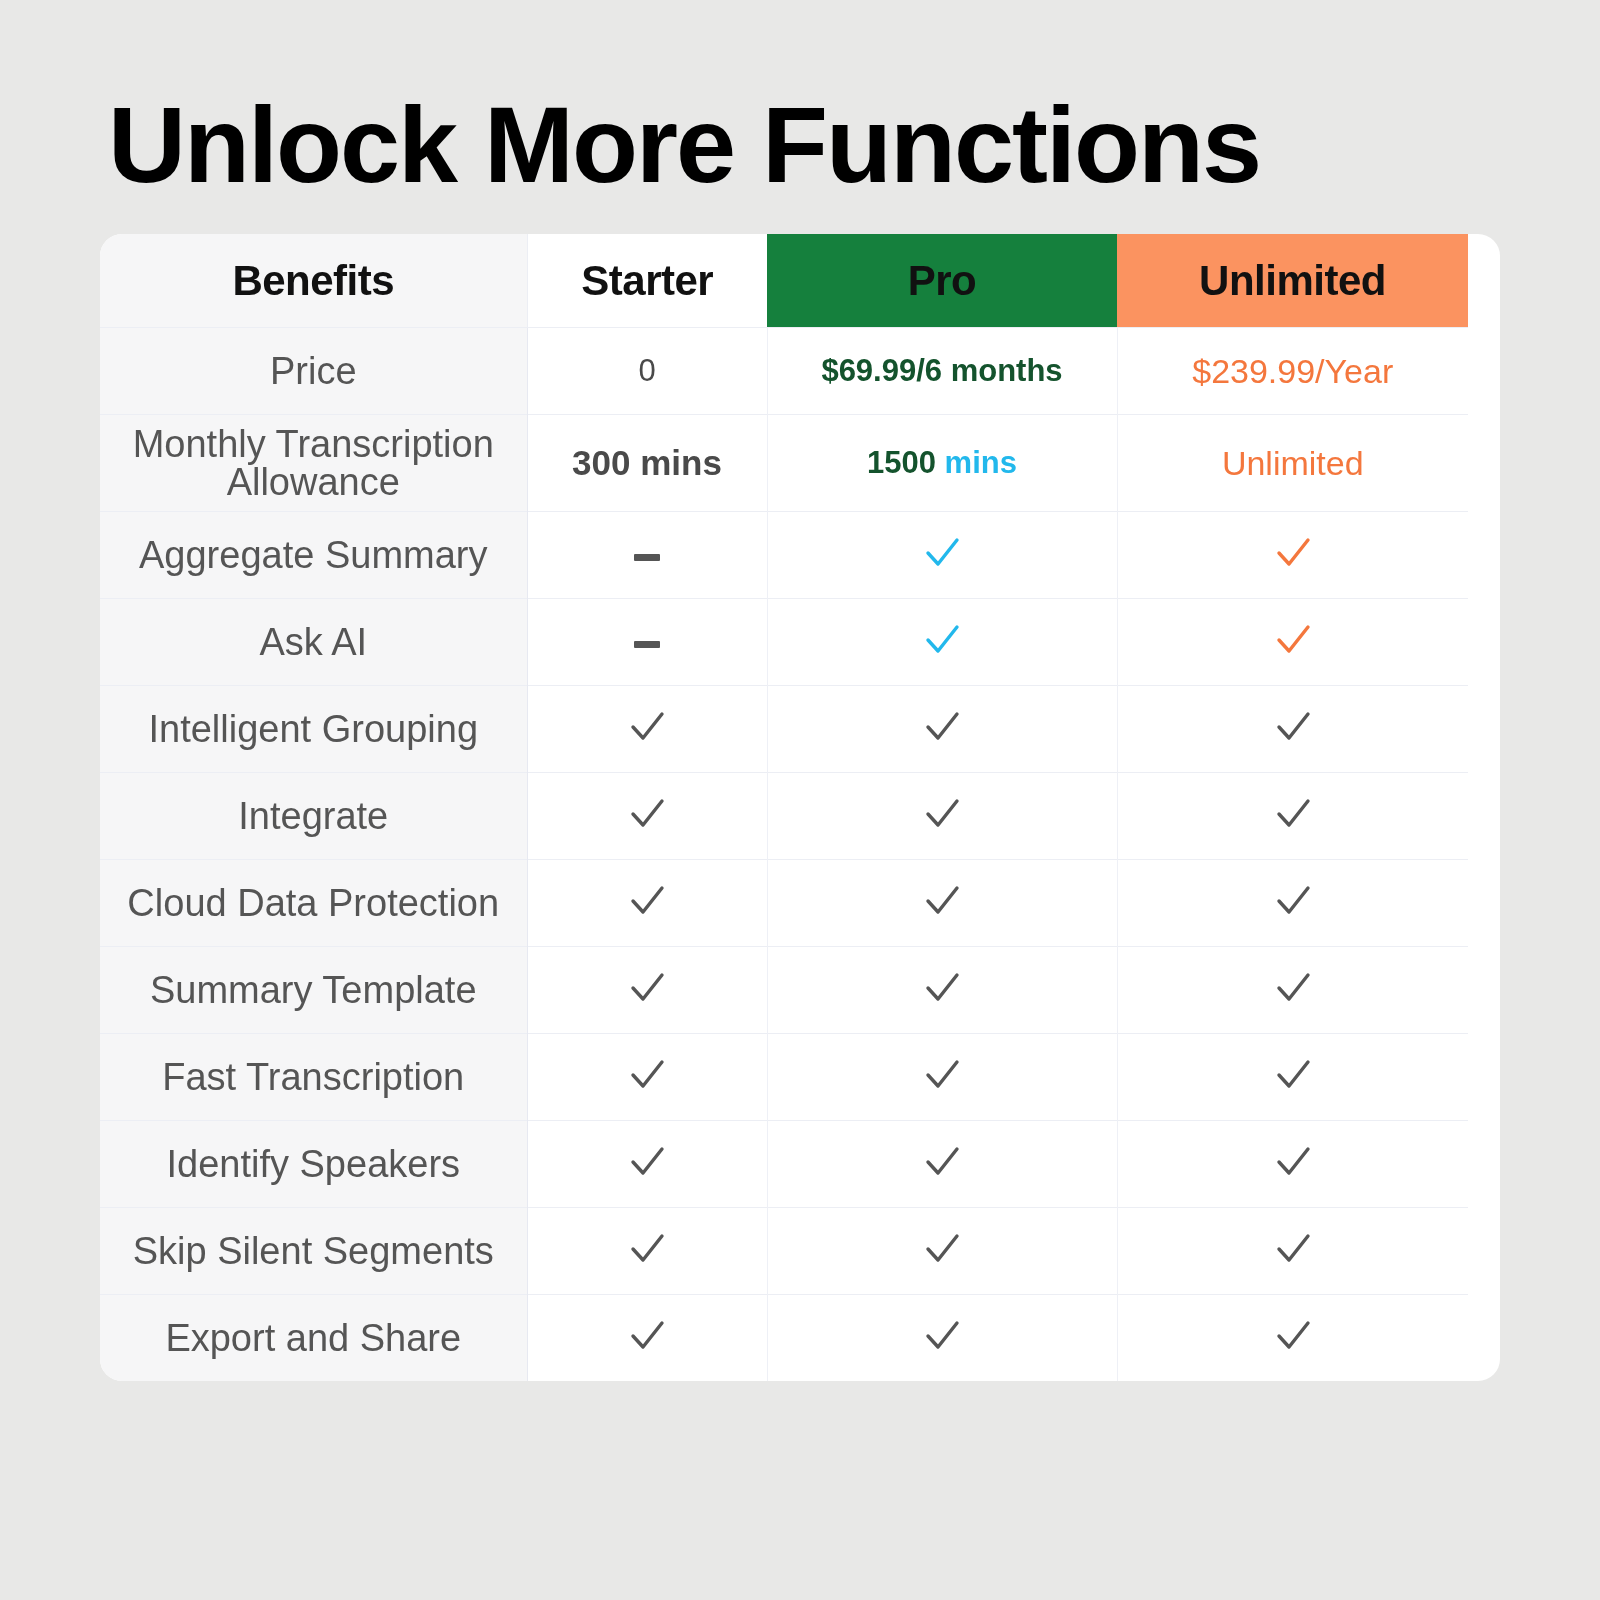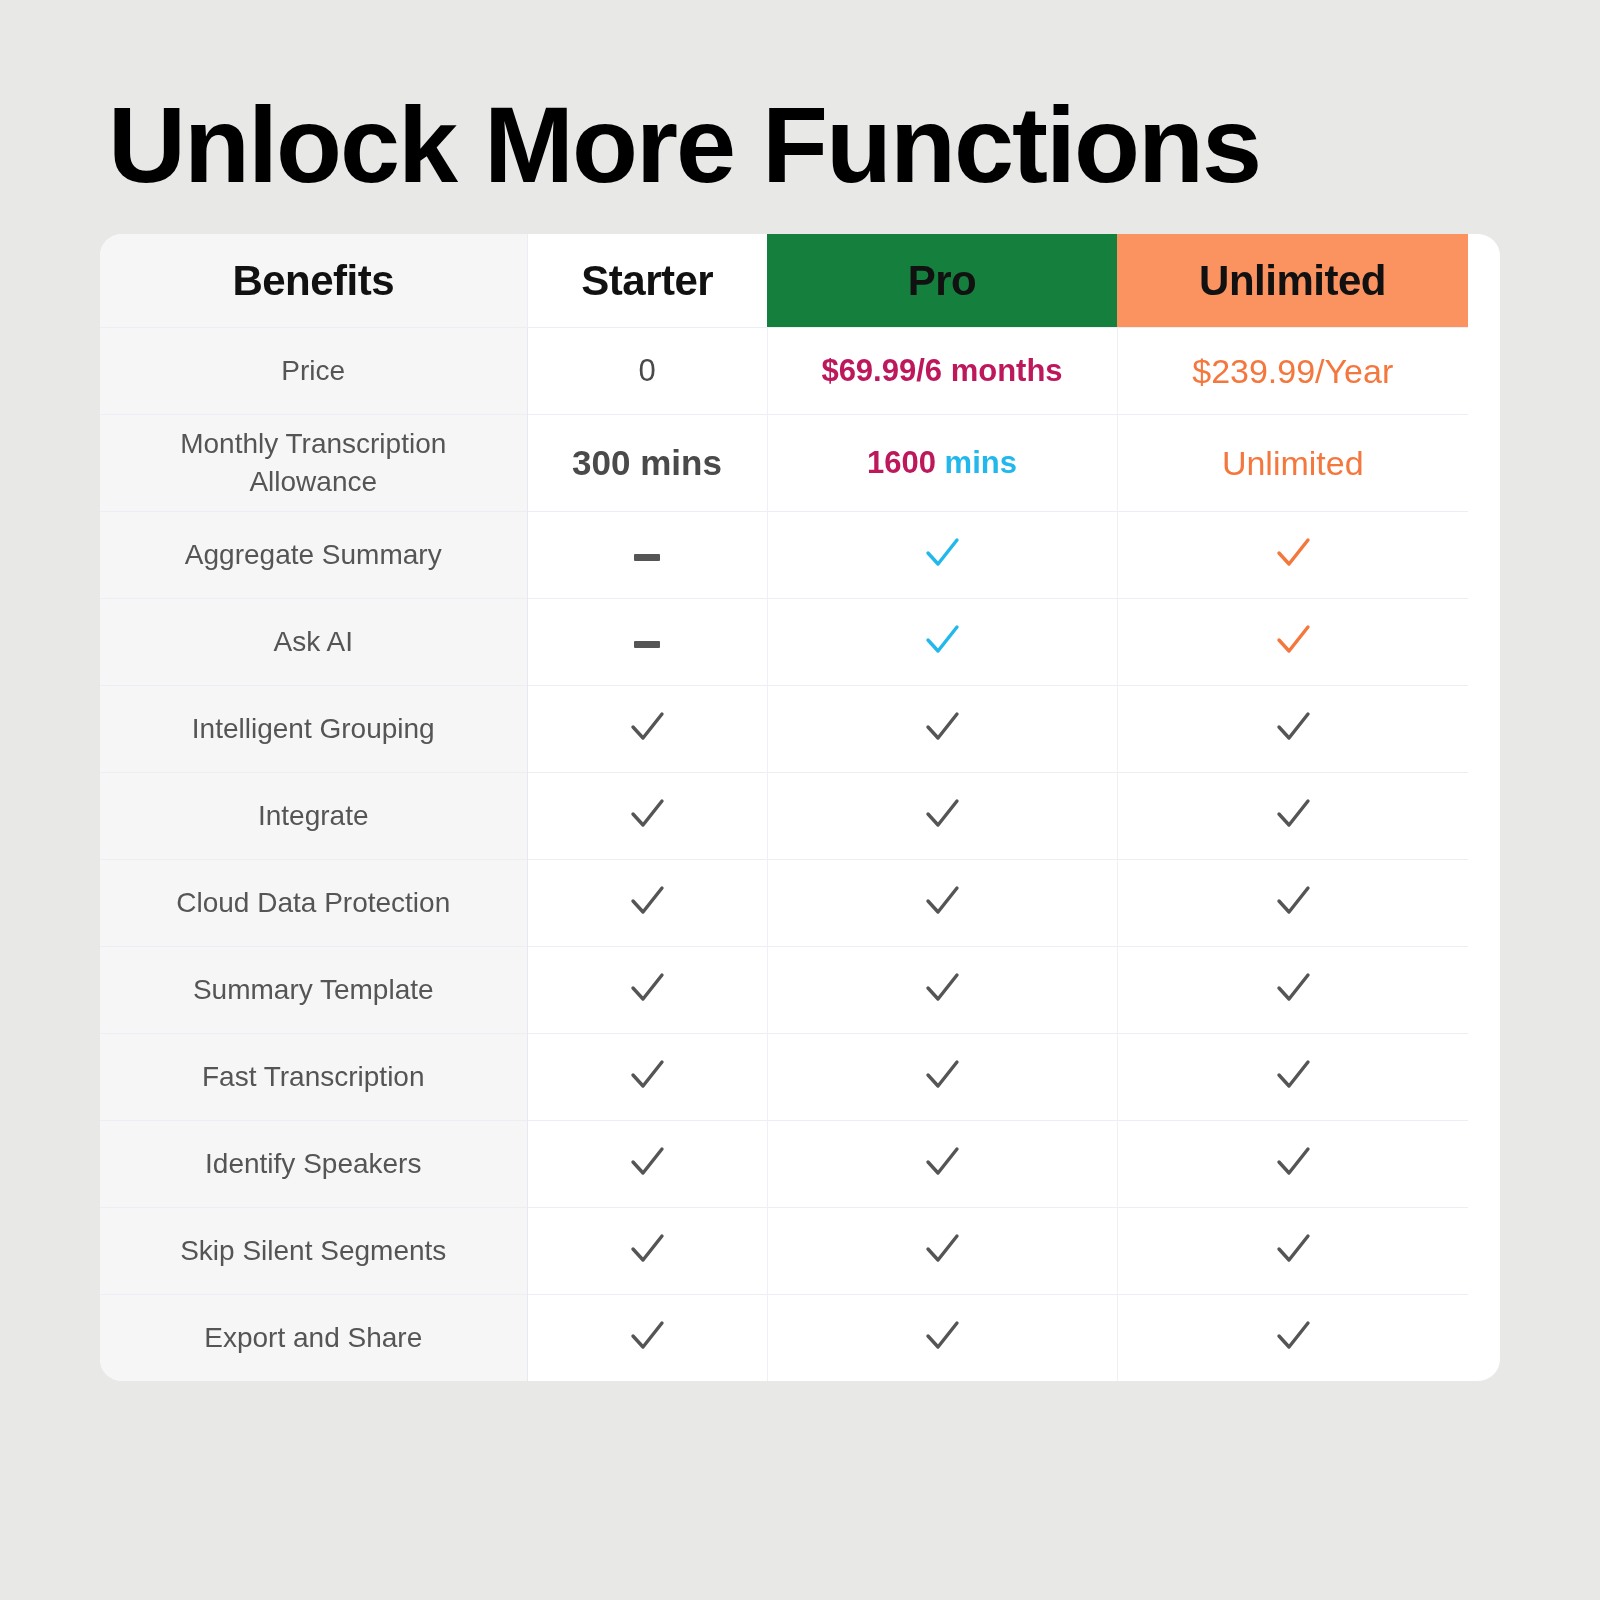--- a/index.html
+++ b/index.html
@@ -82,37 +82,37 @@
     padding: 0;
     height: 78px;
     text-align: center;
     vertical-align: middle;
     border-top: 1.5px solid #eceef4;
     background: #ffffff;
   }
   tbody td.feature {
     background: #f6f6f7;
     border-right: 1.5px solid #e7e9f1;
-    font-size: 28px;
+    font-size: 38px;
     color: #555555;
     line-height: 38px;
     padding: 4px 14px;
   }
   tbody td.val {
     border-right: 1.5px solid #eef0f6;
     font-size: 30px;
     color: #555555;
   }
   tbody td.val.last { border-right: none; }
 
   tbody tr.tall td { height: 88px; }
 
   .v-plain   { color: #4a4a4a; font-weight: 600; font-size: 35px; }
   .v-zero    { color: #4a4a4a; font-weight: 400; font-size: 31px; }
-  .v-blue    { color: #be185d; font-size: 31px; font-weight: 700; }
+  .v-blue    { color: #14532d; font-size: 31px; font-weight: 700; }
   .v-blue-lt { color: #22b8ec; font-size: 31px; font-weight: 700; }
   .v-orange  { color: #f4773d; font-size: 34px; font-weight: 400; }
 
   
   .mark {
     display: inline-block;
     line-height: 1;
   }
   .mark svg { display: block; }
 
@@ -151,21 +151,21 @@
       <tbody id="table-body">
           <tr>
             <td class="feature">Price</td>
             <td class="val"><span class="v-zero">0</span></td>
             <td class="val"><span class="v-blue">$69.99/6 months</span></td>
             <td class="val last"><span class="v-orange">$239.99/Year</span></td>
           </tr>
           <tr class="tall">
             <td class="feature">Monthly Transcription Allowance</td>
             <td class="val"><span class="v-plain">300 mins</span></td>
-            <td class="val"><span class="v-blue">1600</span><span class="v-blue-lt"> mins</span></td>
+            <td class="val"><span class="v-blue">1500</span><span class="v-blue-lt"> mins</span></td>
             <td class="val last"><span class="v-orange">Unlimited</span></td>
           </tr>
           <tr>
             <td class="feature">Aggregate Summary</td>
             <td class="val"><span class="dash"></span></td>
             <td class="val"><span class="mark"><svg width="46" height="46" viewBox="0 0 46 46" aria-hidden="true">
                   <path d="M9 24 L19 35 L38 11" fill="none" stroke="#22b8ec" stroke-width="3.4" stroke-linecap="round" stroke-linejoin="round"></path>
                 </svg></span></td>
             <td class="val last"><span class="mark"><svg width="46" height="46" viewBox="0 0 46 46" aria-hidden="true">
                   <path d="M9 24 L19 35 L38 11" fill="none" stroke="#f4773d" stroke-width="3.4" stroke-linecap="round" stroke-linejoin="round"></path>

